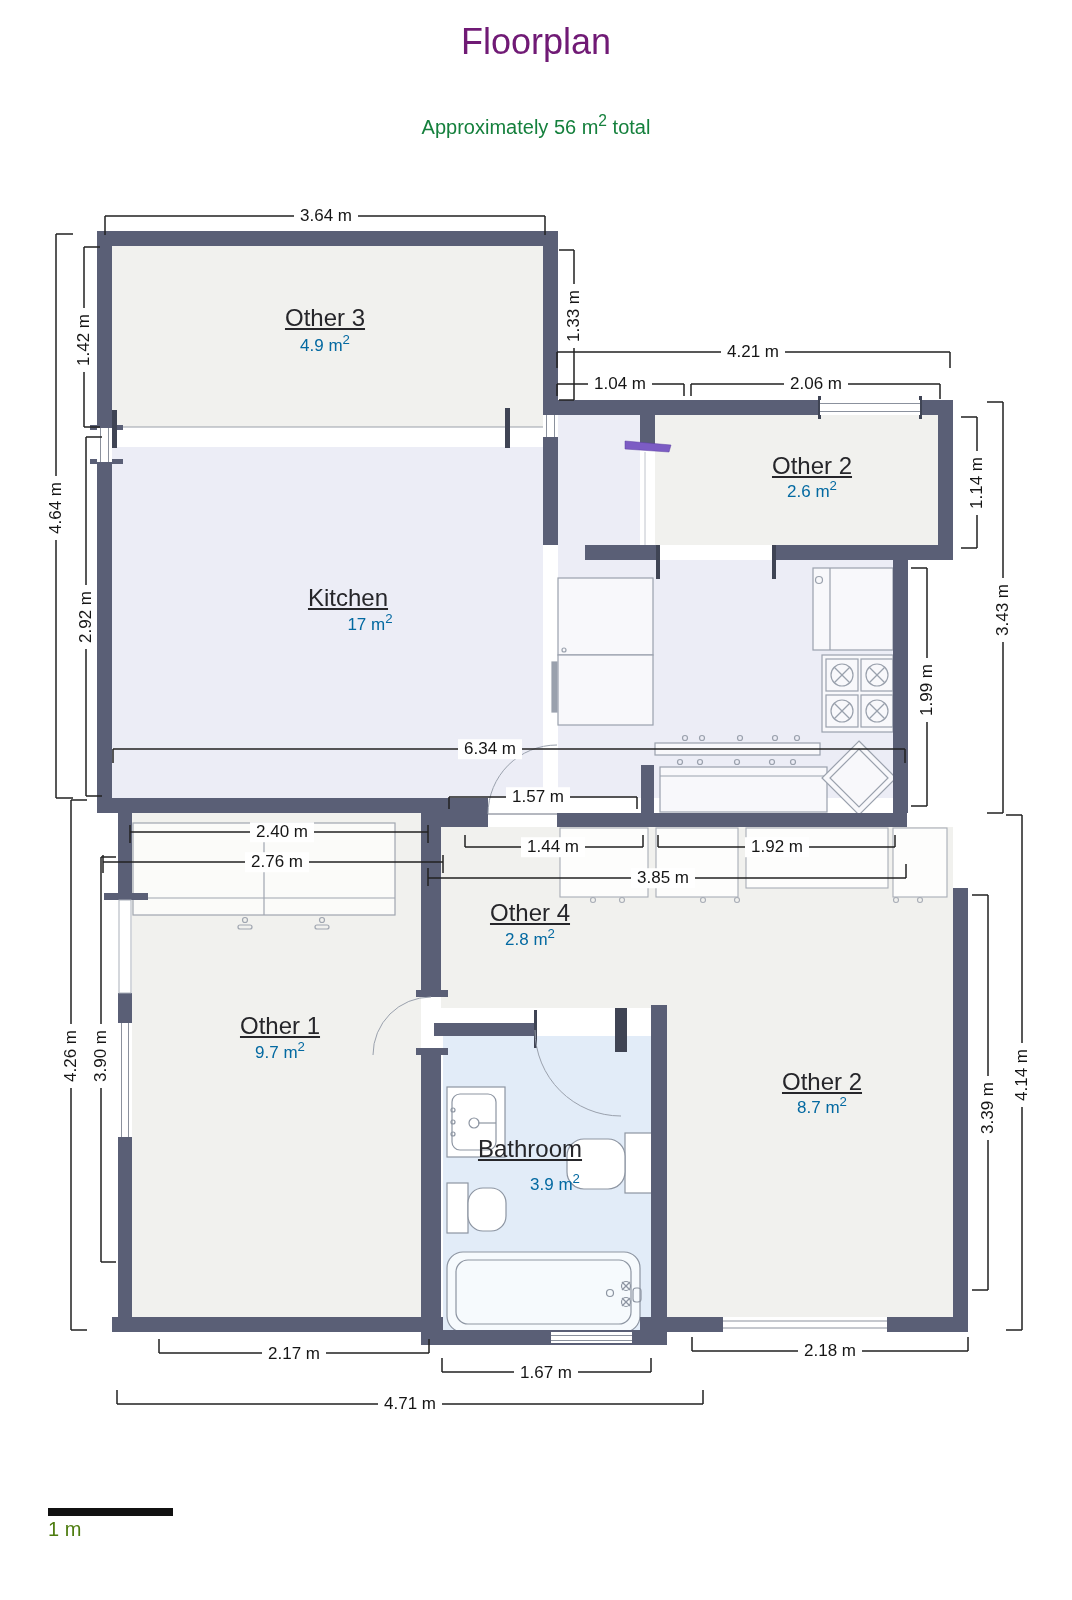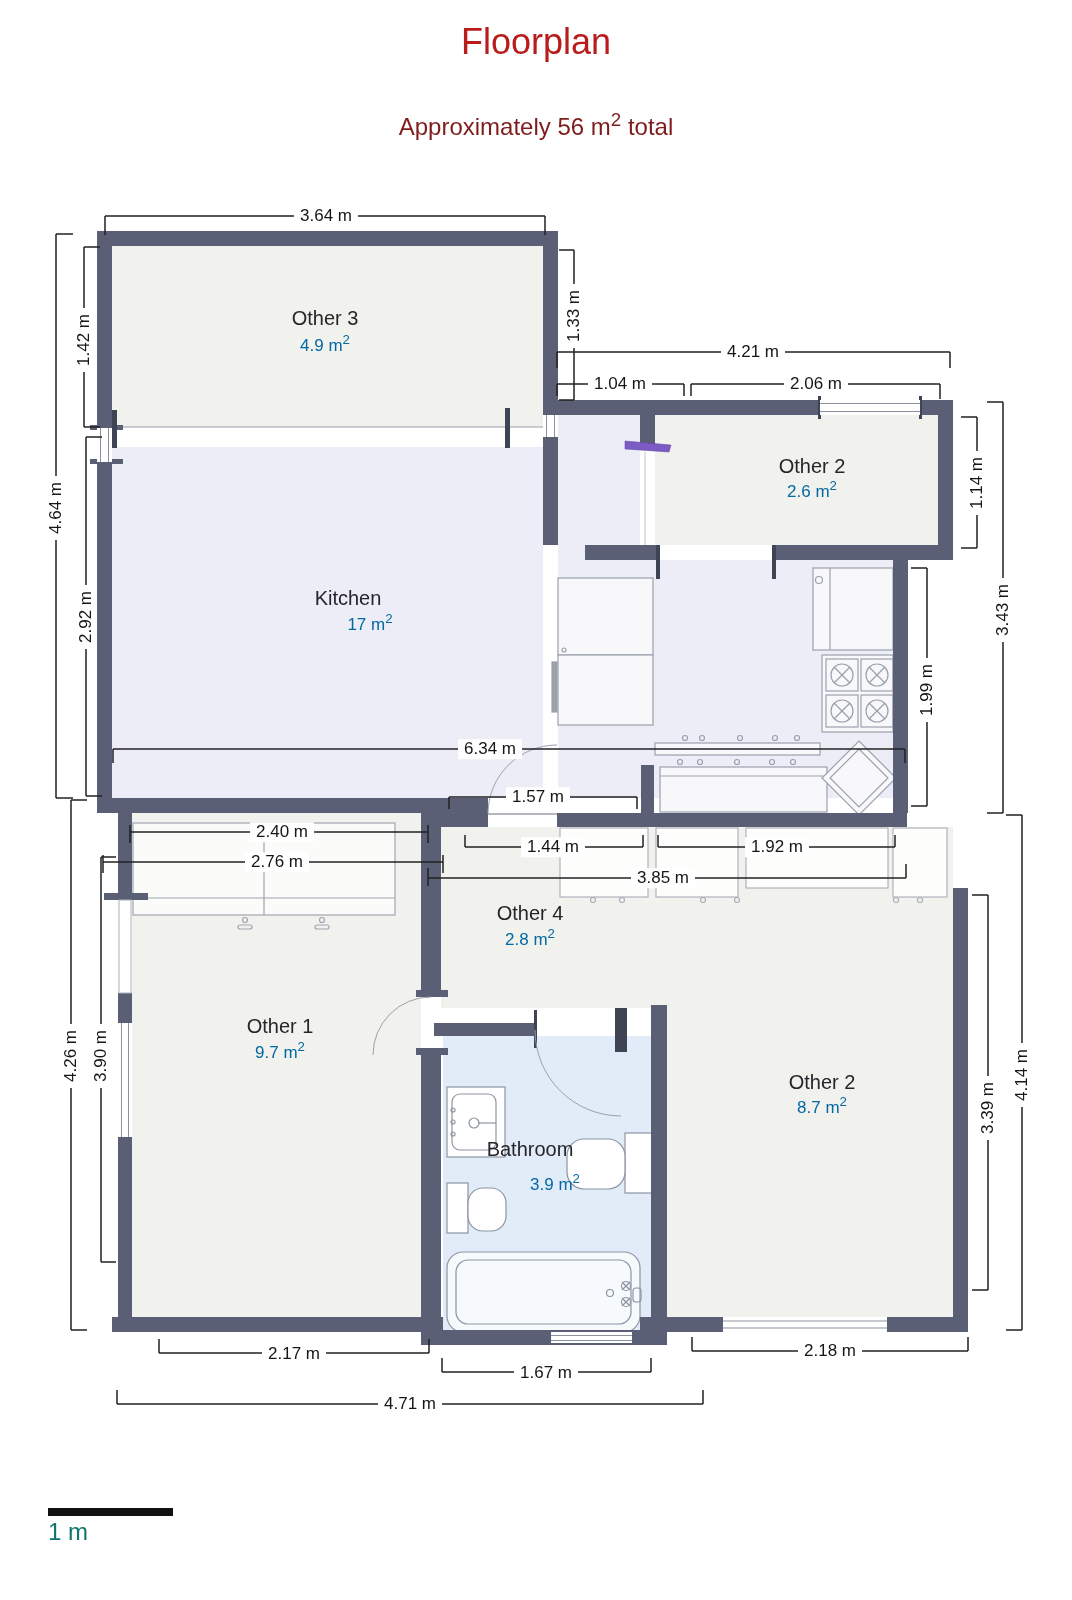--- a/index.html
+++ b/index.html
@@ -3,43 +3,43 @@
 <meta charset="utf-8">
 <style>
   html,body{margin:0;padding:0;background:#ffffff;}
   #stage{
     position:relative;width:1072px;height:1600px;background:#ffffff;overflow:hidden;
     font-family:"Liberation Sans","DejaVu Sans",sans-serif;color:#1b1b1b;
   }
   #plan-svg{position:absolute;left:0;top:0;}
   .title{
     position:absolute;transform:translate(-50%,-50%);
-    font-size:36px;color:#b91c1c;white-space:nowrap;
+    font-size:36px;color:#701a75;white-space:nowrap;
   }
   .subtitle{
     position:absolute;transform:translate(-50%,-50%);
-    font-size:24px;color:#7f1d1d;white-space:nowrap;
+    font-size:20px;color:#15803d;white-space:nowrap;
   }
   .rname{
     position:absolute;transform:translate(-50%,-50%);
-    font-size:20px;color:#26262a;white-space:nowrap;
+    font-size:24px;color:#26262a;white-space:nowrap;text-decoration:underline;
   }
   .rarea{
     position:absolute;transform:translate(-50%,-50%);
     font-size:17px;color:#0369a1;white-space:nowrap;
   }
   .rarea sup,.subtitle sup{font-size:78%;line-height:0;}
   .dim{
     position:absolute;transform:translate(-50%,-50%);
     background:#fff;padding:0 6px;font-size:17px;line-height:1.15;
     color:#161616;white-space:nowrap;
   }
   .dim.v{transform:translate(-50%,-50%) rotate(-90deg);}
   .scale-label{
-    position:absolute;font-size:24px;color:#0f766e;white-space:nowrap;
+    position:absolute;font-size:20px;color:#4d7c0f;white-space:nowrap;
   }
 </style>
 </head>
 <body>
 
 <div id="stage">
 
 <svg id="plan-svg" width="1072" height="1600" viewBox="0 0 1072 1600">
 
   <g>

